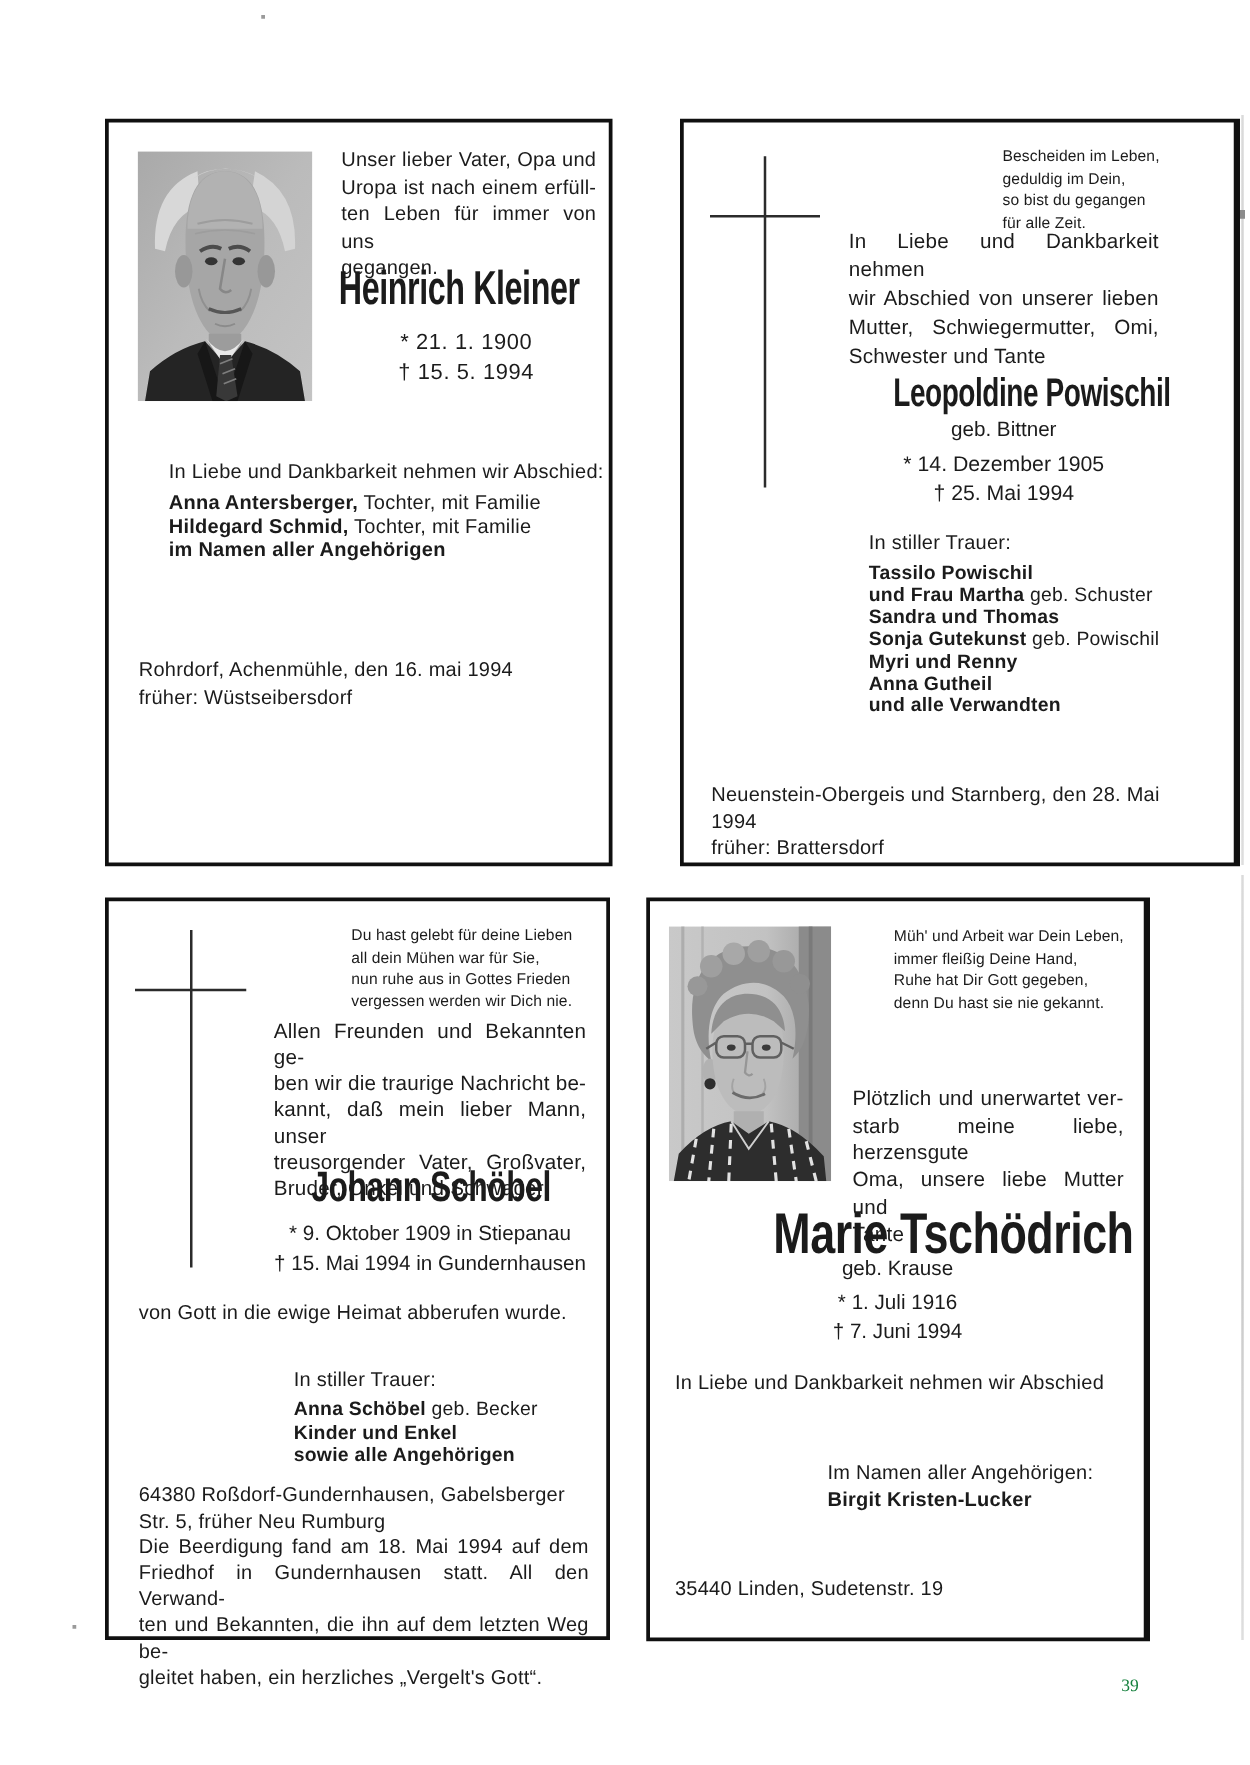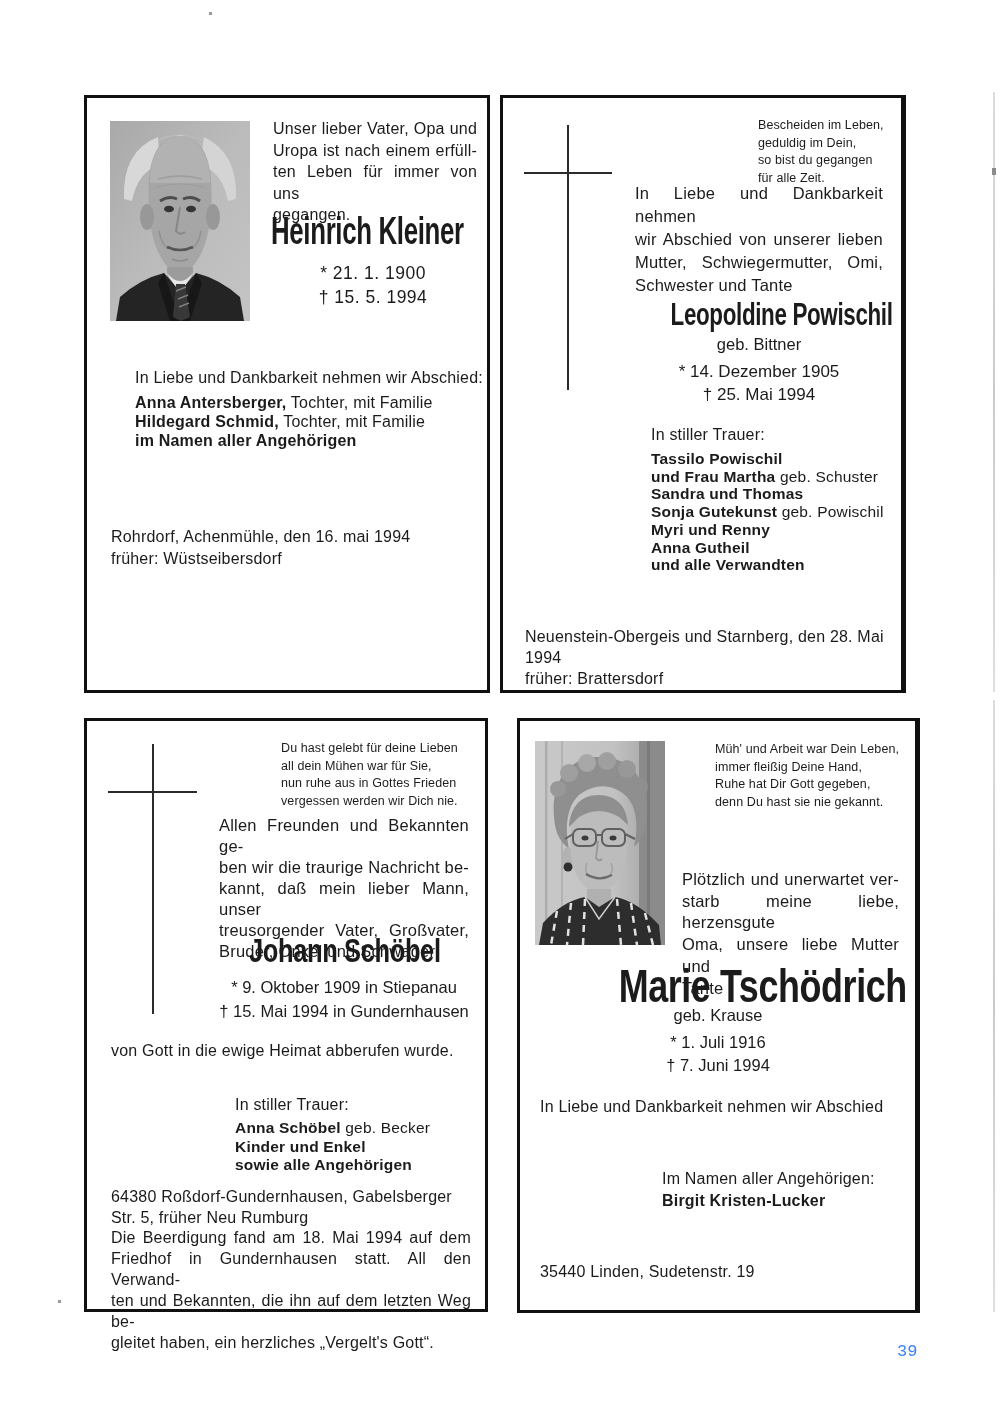--- a/index.html
+++ b/index.html
@@ -17,21 +17,21 @@
   .bign{font-weight:bold;white-space:nowrap;display:inline-block;transform-origin:left center;letter-spacing:-.5px;}
   .bigwrap{position:absolute;white-space:nowrap;}
   .ctr{text-align:center;}
   .ctr .bign{transform-origin:center center;}
   b{font-weight:bold;}
   .crossv,.crossh{position:absolute;background:#2b2b2b;}
   .crossv{width:2px;}
   .crossh{height:2px;}
   .photo{position:absolute;overflow:hidden;}
   .photo svg{display:block;width:100%;height:100%;}
-  .pagenum{position:absolute;font-family:Liberation Mono, monospace;font-size:17px;color:#3b82f6;}
+  .pagenum{position:absolute;font-family:Liberation Serif, serif;font-size:14px;color:#15803d;}
   .speck{position:absolute;background:#9a9a9a;}
   .edge{position:absolute;width:2px;background:linear-gradient(#d2d2d2,#bdbdbd,#d6d6d6);opacity:.8;}
 </style>
 </head>
 <body>
 
 <section class="card" style="left:84px;top:95px;width:406px;height:598px;">
   <div class="photo" style="left:23px;top:23px;width:140px;height:200px;">
     <svg viewBox="0 0 140 200" preserveAspectRatio="none">
       <defs>
@@ -94,21 +94,21 @@
     <div><b>im Namen aller Angehörigen</b><span></span></div>
   </div>
 
   <div class="abs txt" style="left:24px;top:428px;line-height:21.5px;">
     <div>Rohrdorf, Achenmühle, den 16. mai 1994</div>
     <div>früher: Wüstseibersdorf</div>
   </div>
 
 </section>
 
-<section class="card rthick" style="left:500px;top:95px;width:406px;height:598px;">
+<section class="card rthick" style="left:544px;top:95px;width:448px;height:598px;">
   <div class="crossv" style="left:64px;top:27px;height:265px;"></div>
   <div class="crossh" style="left:21px;top:74px;width:88px;"></div>
 
   <div class="abs motto" style="left:255px;top:19px;width:135px;">
     <div>Bescheiden im Leben,</div>
     <div>geduldig im Dein,</div>
     <div>so bist du gegangen</div>
     <div>für alle Zeit.</div>
   </div>
 

